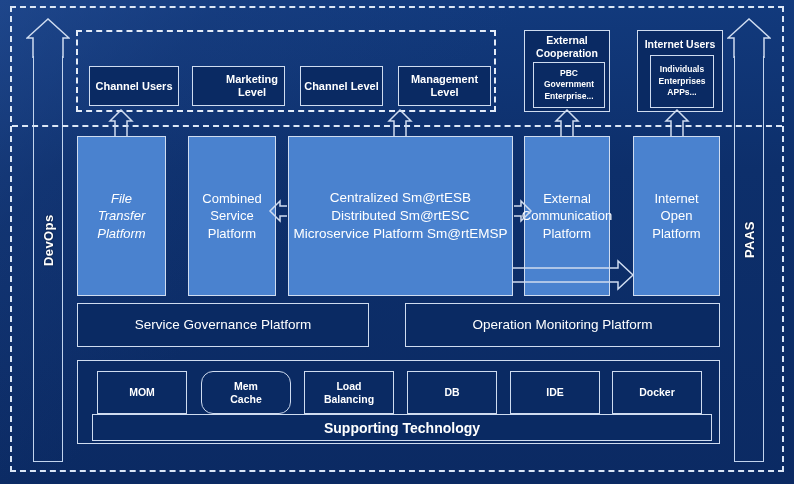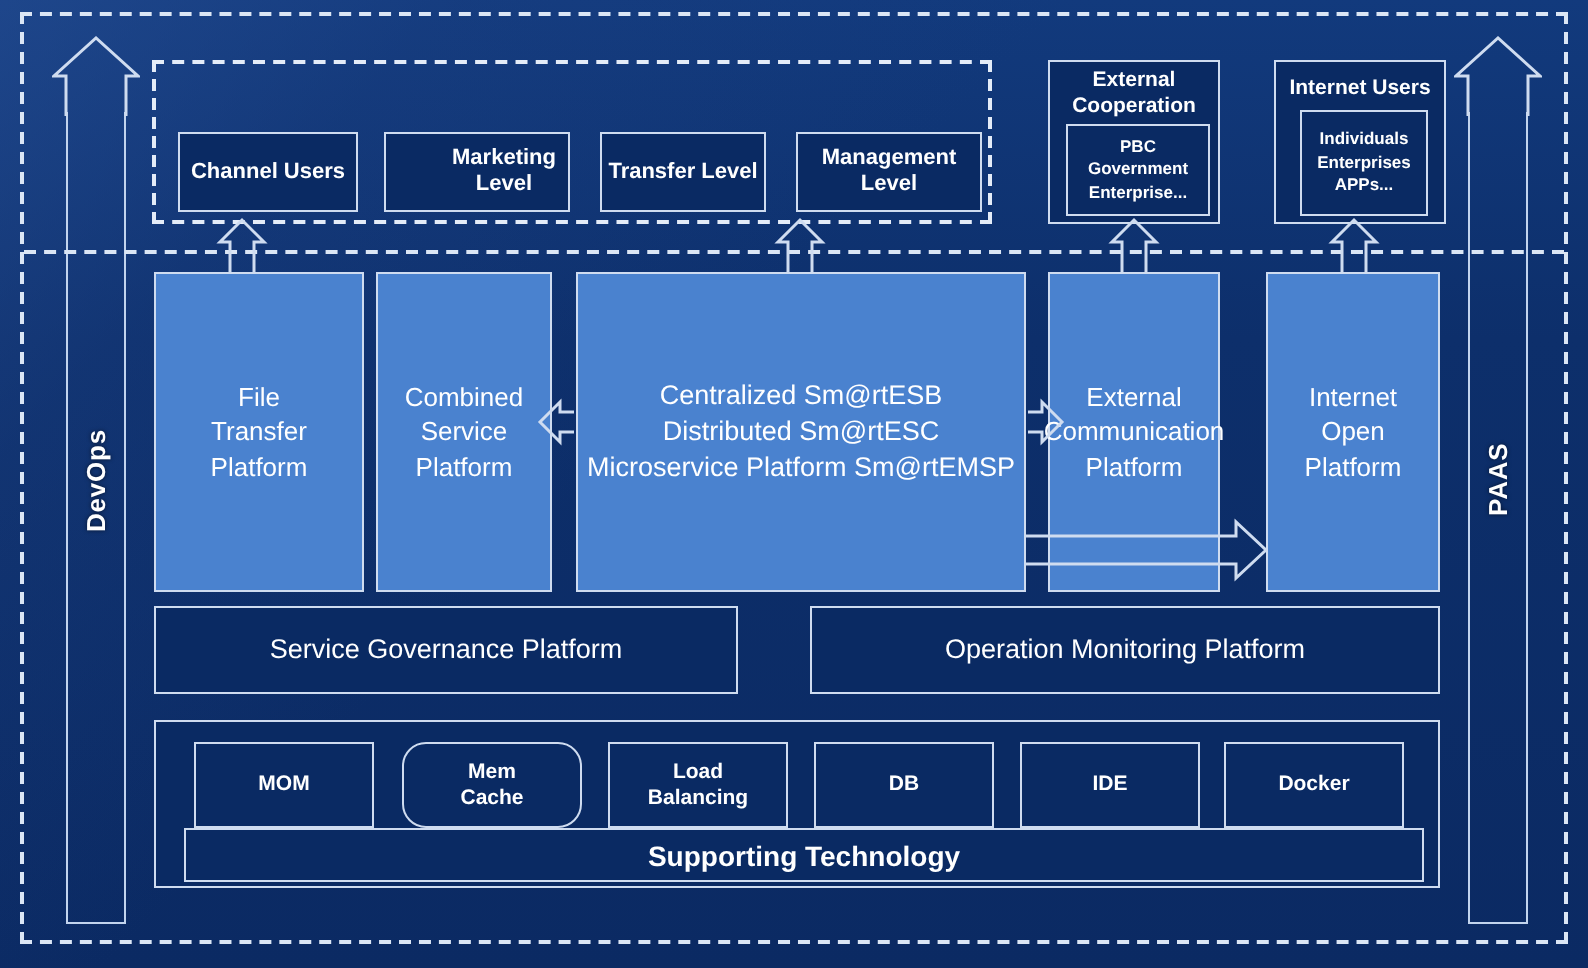--- a/index.html
+++ b/index.html
@@ -132,21 +132,21 @@
     border: 1.5px solid #cfdcf0;
     display: flex;
     align-items: center;
     justify-content: center;
     text-align: center;
     font-size: 13px;
     line-height: 1.35;
     color: #ffffff;
     white-space: pre-line;
   }
-  #plat-file-transfer { left: 77px;  top: 136px; width: 105px;  height: 160px; }
+  #plat-file-transfer { left: 77px;  top: 136px; width: 89px;  height: 160px; font-style: italic; }
   #plat-combined      { left: 188px; top: 136px; width: 88px;  height: 160px; }
   #plat-central       { left: 288px; top: 136px; width: 225px; height: 160px; font-size: 13.5px; }
   #plat-external-comm { left: 524px; top: 136px; width: 86px;  height: 160px; }
   #plat-internet-open { left: 633px; top: 136px; width: 87px;  height: 160px; }
 
   
   .gov-box {
     top: 303px; height: 44px;
     font-size: 13.5px; font-weight: normal;
   }
@@ -210,21 +210,21 @@
     <svg class="head" viewBox="0 0 44 40">
       <polyline class="arrow-outline" points="7,40 7,20 1,20 22,1 43,20 37,20 37,40"></polyline>
     </svg>
     <div class="label">PAAS</div>
   </div>
 
   <div class="abs channel-group"></div>
 
   <div class="abs dark-box level-box" id="level-box-0">Channel Users</div>
   <div class="abs dark-box level-box" id="level-box-1">Marketing Level</div>
-  <div class="abs dark-box level-box" id="level-box-2">Transfer Level</div>
+  <div class="abs dark-box level-box" id="level-box-2">Channel Level</div>
   <div class="abs dark-box level-box" id="level-box-3">Management Level</div>
 
   <div class="abs ext-group" id="ext-coop-group">
     <div class="title" style="white-space:pre-line;">External
 Cooperation</div>
     <div class="inner" id="ext-coop-inner" style="white-space:pre-line;">PBC Government
 Enterprise...</div>
   </div>
 
   <div class="abs ext-group" id="internet-users-group">

